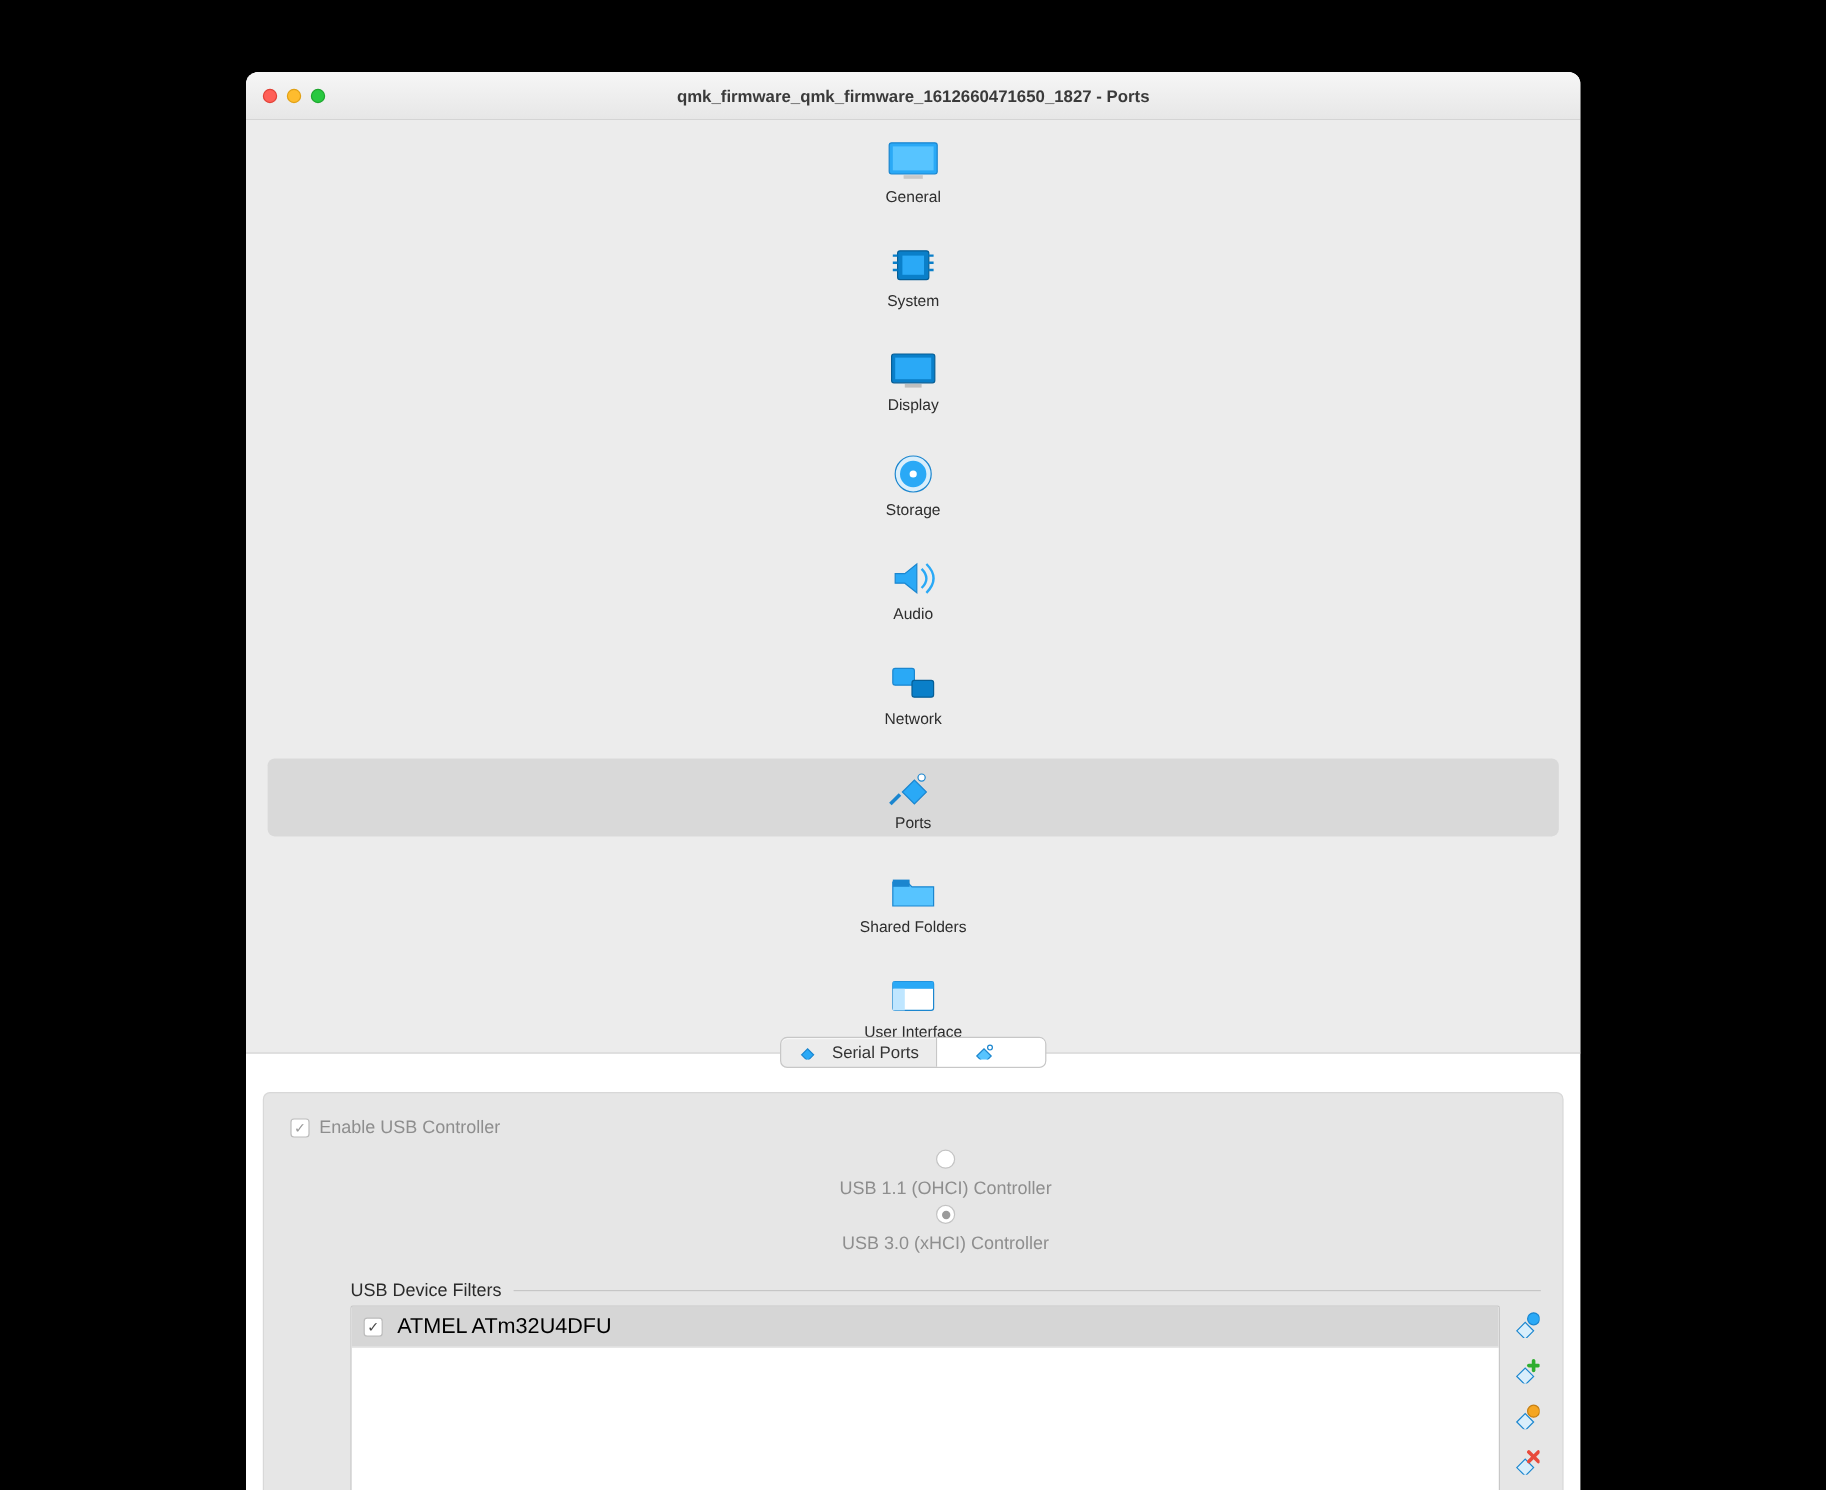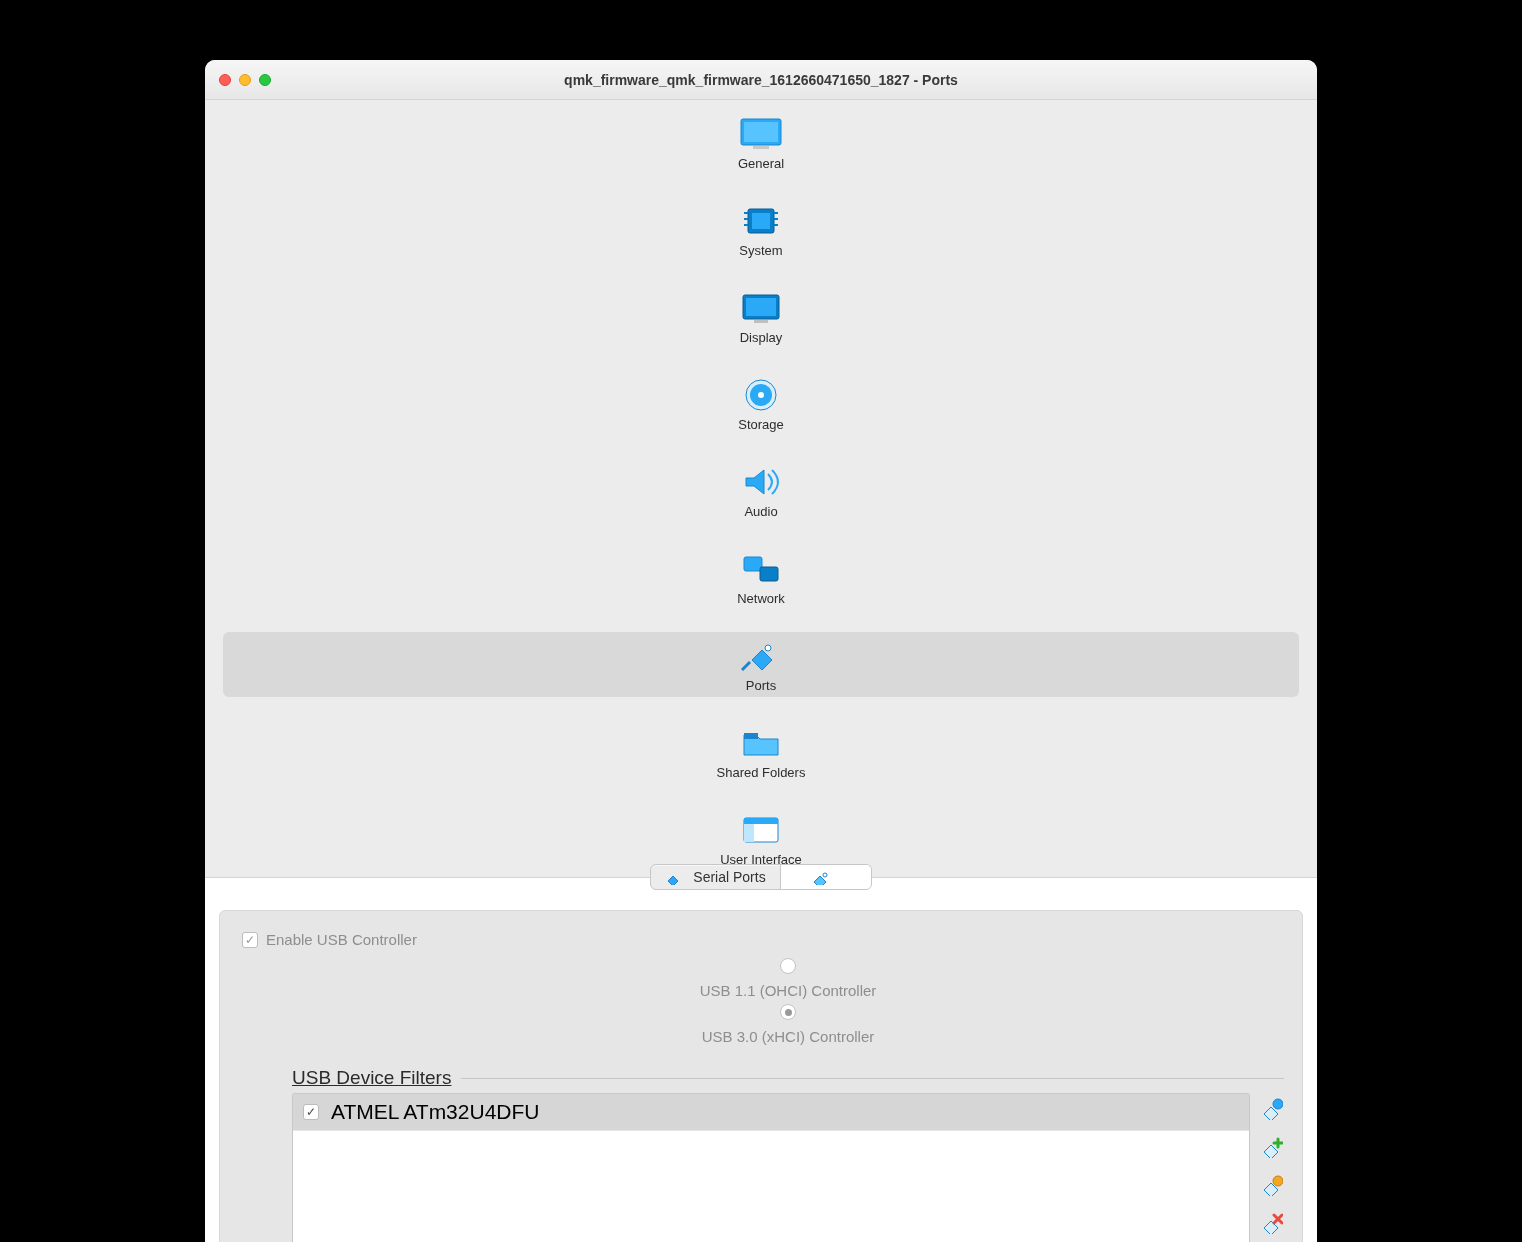--- a/index.html
+++ b/index.html
@@ -64,21 +64,21 @@
 
   .seg {
     display:flex; justify-content:center; margin:-28px 0 18px 0;
   }
   .seg-inner {
     display:flex; border:1px solid #c7c7c7; border-radius:6px; overflow:hidden;
     background:#ececec;
     box-shadow:0 1px 0 rgba(255,255,255,0.6) inset;
   }
   .seg-btn {
-    display:flex; align-items:flex-end; gap:10px;
+    display:flex; align-items:flex-start; gap:10px;
     padding:4px 14px; font-size:14px; color:#333; cursor:pointer;
     border-right:1px solid #c7c7c7;
   }
   .seg-btn:last-child{border-right:none;}
   .seg-btn.active { background:#fff; }
   .seg-icon{width:18px;height:14px;}
 
   .chk-row { display:flex; align-items:center; gap:8px; margin:6px 0 10px 6px;}
   .chk-row.disabled { color:#8e8e8e; }
   .mac-check {
@@ -91,33 +91,33 @@
 
   .radio-group { margin-left:56px; }
   .radio-row { display:flex; align-items:center; gap:8px; margin:5px 0; color:#8e8e8e; font-size:15px;flex-direction:column;}
   .mac-radio {
     width:16px;height:16px;border:1px solid #c3c3c3;border-radius:50%;
     background:#fff; display:flex;align-items:center;justify-content:center;
   }
   .mac-radio.selected::after{content:"";width:7px;height:7px;border-radius:50%;background:#9a9a9a;}
 
   .section-title {
-    font-size:19px; color:#2b2b2b; margin:22px 0 4px 56px;
-    display:flex; align-items:center; gap:10px;text-decoration:underline;
+    font-size:15px; color:#2b2b2b; margin:22px 0 4px 56px;
+    display:flex; align-items:center; gap:10px;
   }
   .section-title .rule{flex:1;height:1px;background:#c6c6c6;}
 
   .filters-row { display:flex; gap:10px; margin-left:56px;}
   .filters-list {
     flex:1; height:300px; background:#fff; border:1px solid #c8c8c8;
     border-radius:2px; overflow:auto;
   }
   .filter-item {
     display:flex; align-items:center; gap:12px; padding:6px 10px;
-    background:#d6d6d6; border-bottom:1px solid #e6e6e6; font-size:21px;
+    background:#d6d6d6; border-bottom:1px solid #e6e6e6; font-size:18px;
   }
   .filter-item .mac-check{background:#fff;color:#4a4a4a;}
 
   .side-icons { display:flex; flex-direction:column; gap:14px; padding-top:4px;}
   .side-btn { width:24px;height:24px; cursor:pointer; display:flex;align-items:center;justify-content:center;}
   .side-btn.disabled{opacity:0.35;}
 
   .footer {
     display:flex; justify-content:flex-end; gap:12px;
     padding:16px 20px 20px 20px;

